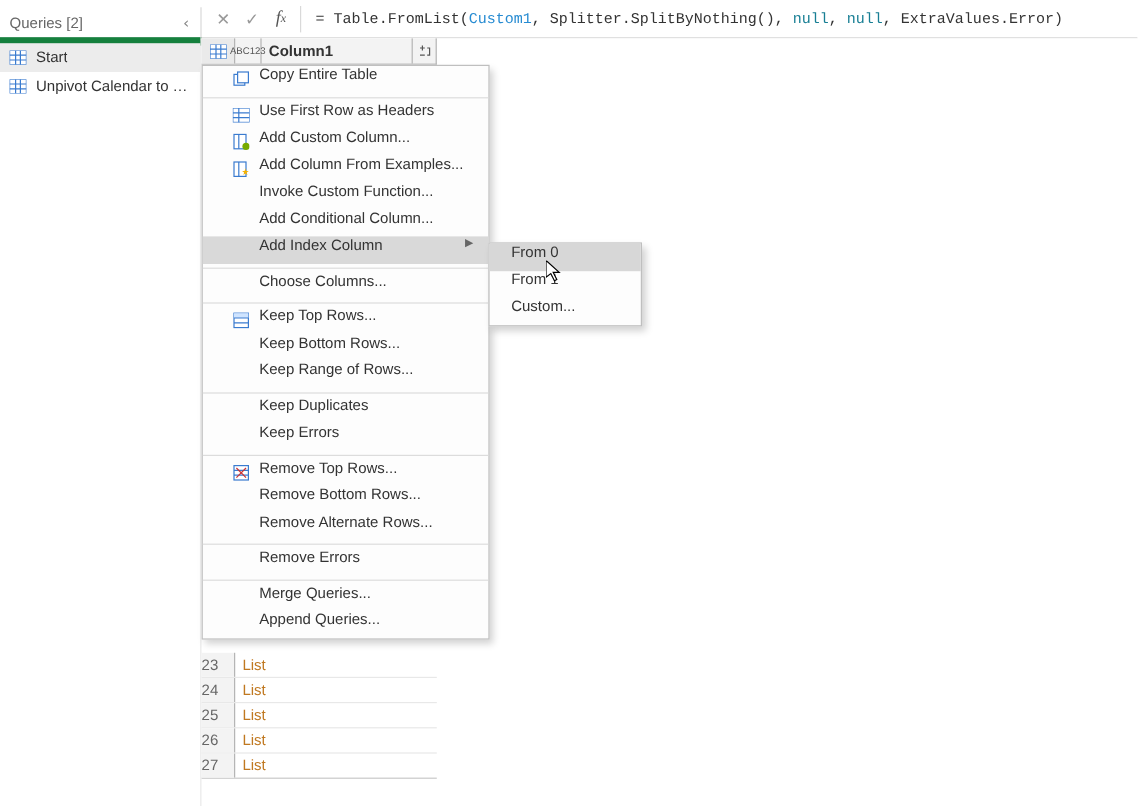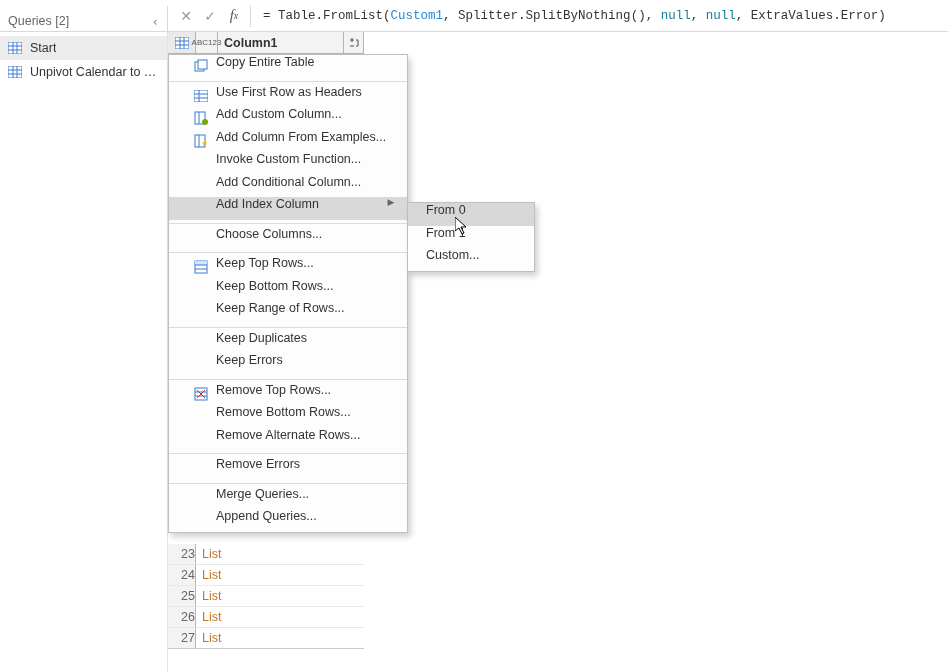--- a/index.html
+++ b/index.html
@@ -1,21 +1,21 @@
 <!DOCTYPE html>
 <html><head>
 <meta charset="utf-8">
 <style>
   * { box-sizing: border-box; margin: 0; padding: 0; }
   html, body { width: 948px; height: 672px; font-family: "Segoe UI", Arial, sans-serif; font-size: 12.5px; color: #333; background: #fff; overflow: hidden; }
   body { display: flex; flex-direction: column; }
 
   
   .fx-row { display: flex; align-items: center; height: 32px; border-bottom: 1px solid #d9d9d9; }
-  .queries-header { width: 168px; height: 32px; display: flex; align-items: center; justify-content: space-between; padding: 0 8px; border-right: 1px solid #d9d9d9; border-bottom: 2px solid #15803d; color: #666; margin-top: 13px; }
+  .queries-header { width: 168px; height: 32px; display: flex; align-items: center; justify-content: space-between; padding: 0 8px; border-right: 1px solid #d9d9d9; border-bottom: 7px solid #15803d; color: #666; margin-top: 13px; }
   .queries-header .chev { font-family: Consolas, monospace; color: #888; }
   .fx-tools { display: flex; align-items: center; gap: 4px; padding: 0 6px 0 8px; }
   .fx-btn { width: 20px; height: 20px; display: inline-flex; align-items: center; justify-content: center; color: #999; font-size: 14px; border-radius: 2px; }
   .fx-btn.fx { font-style: italic; font-family: "Times New Roman", serif; font-size: 15px; color: #555; }
   .fx-sep { width: 1px; height: 22px; background: #d9d9d9; margin: 0 4px 0 0; }
   .fx-text { padding-left: 8px; font-family: Consolas, "Courier New", monospace; font-size: 12.5px; color: #333; white-space: pre; }
   .tok-str { color: #268bd2; }      
   .tok-null{ color: #177e94; }
   .tok-fn  { color: #333; }
   .tok-id  { color: #333; }
@@ -31,21 +31,21 @@
   .sheet-area { flex: 1; position: relative; background: #fff; }
 
   
   .grid-frag { position: absolute; left: 0; top: 0; }
   .col-hdr { display: flex; align-items: center; height: 22px; border: 1px solid #b5b5b5; border-left: none; border-top: none; background: #f3f3f3; }
   .col-hdr .hdr-ico { width: 28px; height: 100%; display: flex; align-items: center; justify-content: center; border-right: 1px solid #b5b5b5; background: #eaeaea; }
   .col-hdr .type-ico { width: 22px; display: flex; flex-direction: row; align-items: center; justify-content: center; line-height: 8px; font-size: 8px; color: #555; border-right: 1px solid #b5b5b5; height: 100%; }
   .col-hdr .name { flex: 1; padding: 0 6px; font-weight: 600; }
   .col-hdr .expand { width: 20px; height: 100%; display: flex; align-items: center; justify-content: center; border-left: 1px solid #b5b5b5; }
   .row { display: flex; height: 21px; border-bottom: 1px solid #e8e8e8; }
-  .row .rn { width: 28px; text-align: right; color: #666; background: #f3f3f3; border-right: 1px solid #b5b5b5; line-height: 21px; }
+  .row .rn { width: 28px; text-align: left; color: #666; background: #f3f3f3; border-right: 1px solid #b5b5b5; line-height: 21px; }
   .row .val { flex: 1; padding: 0 6px; color: #c07820; line-height: 21px; }
   .grid-bottom { border-bottom: 1px solid #c9c9c9; }
   .col-w { width: 196px; }
 
   
   .tbl-ico svg, .hdr-ico svg { display: block; }
   .expand svg { display: block; }
 
   
   .ctx { position: absolute; background: #fdfdfd; border: 1px solid #bfbfbf; box-shadow: 3px 4px 6px rgba(0,0,0,.18); }

